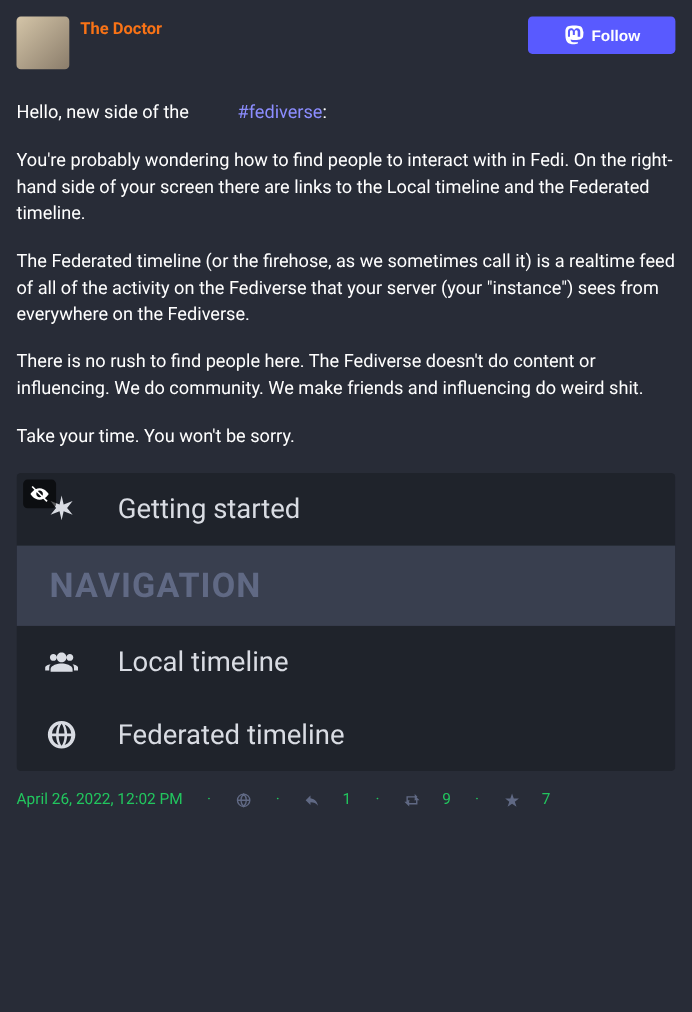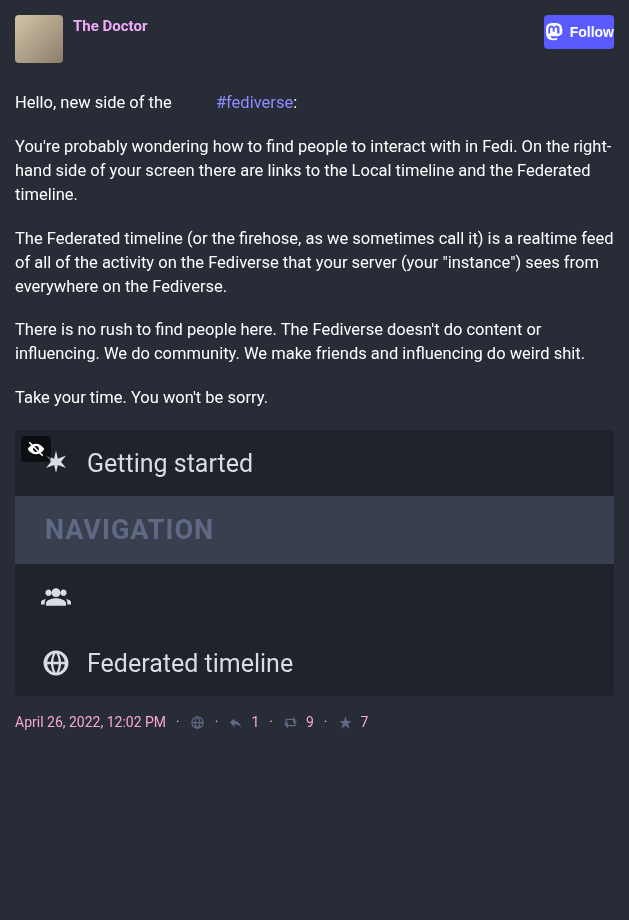--- a/index.html
+++ b/index.html
@@ -23,33 +23,33 @@
       background: linear-gradient(135deg, #d4c5a8, #8b7d6b);
       flex-shrink: 0;
     }
     .user-info {
       flex: 1;
       padding-top: 2px;
     }
     .display-name {
       font-weight: 700;
       font-size: 15px;
-      color: #f0abfc;
+      color: #f97316;
     }
     .handle {
       color: #606984;
       font-size: 14px;
       margin-top: 4px;
     }
     .follow-btn {
       background: #595aff;
       color: #fff;
       border: none;
       border-radius: 4px;
-      padding: 7px 0;
+      padding: 7px 32px;
       font-size: 14px;
       font-weight: 600;
       display: flex;
       align-items: center;
       gap: 6px;
       cursor: pointer;
     }
     .follow-btn svg { width: 20px; height: 20px; }
     .content {
       font-size: 16.5px;
@@ -74,41 +74,41 @@
       z-index: 2;
     }
     .hide-badge svg { width: 18px; height: 18px; display: block; }
     .media {
       background: #1f232b;
       color: #d9dce3;
     }
     .media-row {
       display: flex;
       align-items: center;
-      gap: 16px;
+      gap: 36px;
       padding: 18px 26px;
       font-size: 25px;
     }
     .media-row.heading {
       background: #393f4f;
       color: #606984;
       font-weight: 700;
-      font-size: 27px;
+      font-size: 31px;
       letter-spacing: 1px;
       text-transform: uppercase;
       padding: 18px 30px;
     }
     .media-icon { width: 30px; height: 30px; flex-shrink: 0; fill: #d9dce3; }
     .meta {
-      color: #f9a8d4;
+      color: #22c55e;
       font-size: 14px;
       margin-top: 18px;
       display: flex;
       align-items: center;
-      gap: 8px;
+      gap: 20px;
     }
     .meta-icon { width: 15px; height: 15px; fill: #606984; }
     .meta-sep { margin: 0 2px; }
     .meta-icon.star { fill: #606984; }
   </style>
 </head>
 <body>
 
 <div class="header">
   <div class="avatar"></div>
@@ -147,20 +147,21 @@
         </svg>
       <span>Getting started</span>
     </div>
     <div class="media-row heading">
       <span>NAVIGATION</span>
     </div>
     <div class="media-row">
       <svg class="media-icon" viewBox="0 0 24 24">
           <path d="M12 12c2 0 3.5-1.5 3.5-3.5S14 5 12 5 8.5 6.5 8.5 8.5 10 12 12 12zm-6-1c1.4 0 2.5-1.1 2.5-2.5S7.4 6 6 6 3.5 7.1 3.5 8.5 4.6 11 6 11zm12 0c1.4 0 2.5-1.1 2.5-2.5S19.4 6 18 6s-2.5 1.1-2.5 2.5S16.6 11 18 11zM12 13c-2.7 0-8 1.3-8 4v2h16v-2c0-2.7-5.3-4-8-4zm-8 .5c-1.8.3-4 1.2-4 2.5v2h3v-2c0-1 .4-1.8 1-2.5zm16 0c.6.7 1 1.5 1 2.5v2h3v-2c0-1.3-2.2-2.2-4-2.5z"></path>
         </svg>
+      <span>Local timeline</span>
     </div>
     <div class="media-row">
       <svg class="media-icon" viewBox="0 0 24 24">
           <path d="M12 2C6.5 2 2 6.5 2 12s4.5 10 10 10 10-4.5 10-10S17.5 2 12 2zm7 9h-3c-.1-2.5-.8-4.8-1.8-6.5C17 5.6 18.7 8 19 11zM12 4c1.2 1.5 2 4 2.1 7H9.9c.1-3 .9-5.5 2.1-7zM5 13h3c.1 2.5.8 4.8 1.8 6.5C7 18.4 5.3 16 5 13zm3-2H5c.3-3 2-5.4 4.8-6.5C8.8 6.2 8.1 8.5 8 11zm4 9c-1.2-1.5-2-4-2.1-7h4.2c-.1 3-.9 5.5-2.1 7zm2.2-.5c1-1.7 1.7-4 1.8-6.5h3c-.3 3-2 5.4-4.8 6.5z"></path>
         </svg>
       <span>Federated timeline</span>
     </div>
   </div>
 </div>
 

